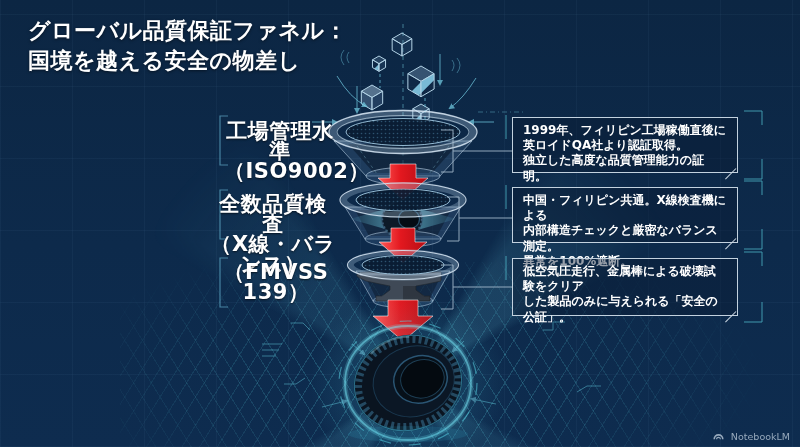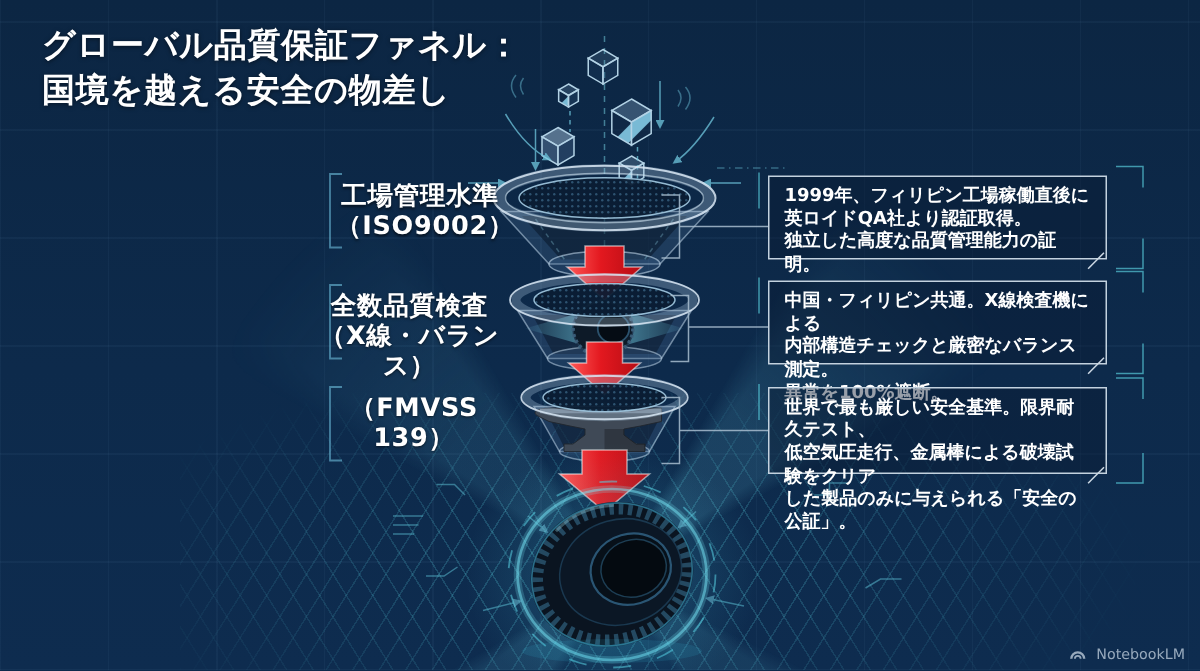--- a/index.html
+++ b/index.html
@@ -18,21 +18,21 @@
     background:conic-gradient(from 0deg at 51.1% 85.8%,
       transparent 0deg 30deg, rgba(110,210,232,0.14) 36deg 56deg, transparent 62deg 116deg,
       rgba(110,210,232,0.10) 122deg 142deg, transparent 148deg 208deg,
       rgba(110,210,232,0.12) 214deg 234deg, transparent 240deg 298deg,
       rgba(110,210,232,0.10) 304deg 324deg, transparent 330deg 360deg);
     -webkit-mask-image:radial-gradient(circle at 51.1% 85.8%,#000 0 24%,transparent 54%);
     mask-image:radial-gradient(circle at 51.1% 85.8%,#000 0 24%,transparent 54%);}
   .art{position:absolute;left:0;top:0;}
   .title{position:absolute;left:28px;top:16px;font-size:22px;line-height:30px;font-weight:bold;
     letter-spacing:.5px;text-shadow:0 1px 3px rgba(0,0,0,.5);}
-  .stage-label{position:absolute;text-align:center;font-weight:bold;font-size:17px;line-height:20px;
+  .stage-label{position:absolute;text-align:center;font-weight:bold;font-size:21px;line-height:20px;
     letter-spacing:.5px;text-shadow:0 1px 2px rgba(0,0,0,.6);}
   .lbl1{left:224px;top:121px;width:112px;}
   .lbl2{left:210px;top:194px;width:126px;}
   .lbl3{left:216px;top:262px;width:120px;}
   .desc-box{position:absolute;left:512px;width:226px;box-sizing:border-box;
     border:1px solid #c3d2df;background:rgba(9,26,49,0.42);
     padding:5px 10px 4px 10px;font-size:12px;line-height:15.2px;font-weight:bold;}
   .box1{top:117px;height:56px;}
   .box2{top:187px;height:56px;}
   .box3{top:258px;height:58px;}
@@ -259,21 +259,20 @@
     <div>独立した高度な品質管理能力の証明。</div>
     <div class="corner-slash"></div>
   </div>
   <div class="desc-box box2">
     <div>中国・フィリピン共通。X線検査機による</div>
     <div>内部構造チェックと厳密なバランス測定。</div>
     <div>異常を100%遮断。</div>
     <div class="corner-slash"></div>
   </div>
   <div class="desc-box box3">
-    <div>世界で最も厳しい安全基準。限界耐久テスト、</div>
     <div>低空気圧走行、金属棒による破壊試験をクリア</div>
     <div>した製品のみに与えられる「安全の公証」。</div>
     <div class="corner-slash"></div>
   </div>
 
   <div class="logo">
     <svg width="11" height="11" viewBox="0 0 11 11">
       <path d="M1.2,8.2 A4.3,4.3 0 0 1 9.8,8.2" fill="none" stroke="#97a9bc" stroke-width="1.6"></path>
       <path d="M3.6,8.2 A1.9,1.9 0 0 1 7.4,8.2" fill="none" stroke="#97a9bc" stroke-width="1.2"></path>
     </svg>

